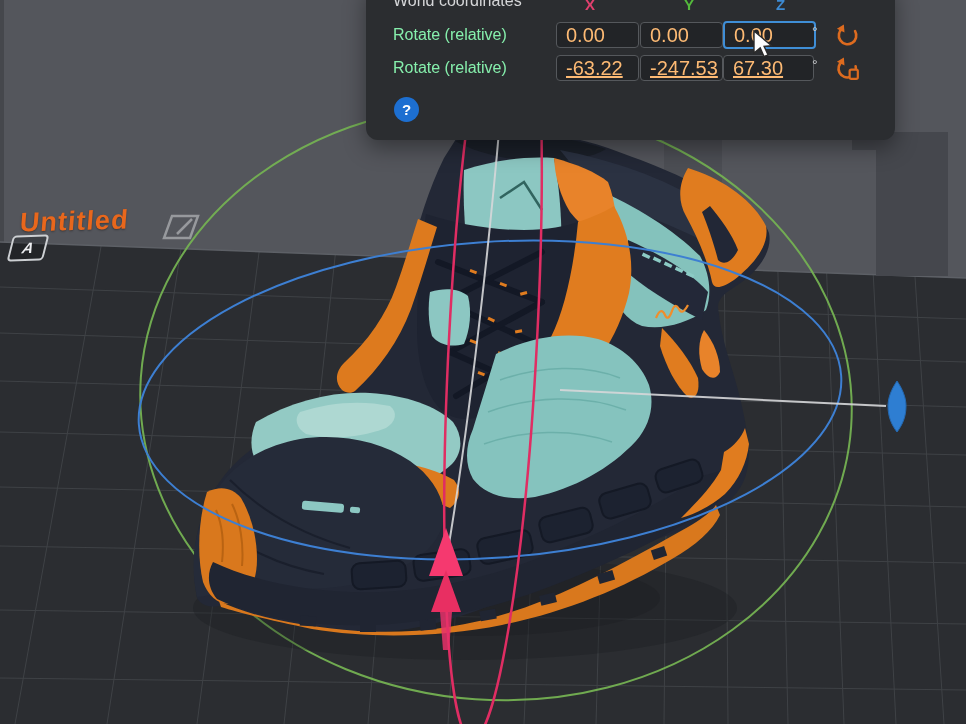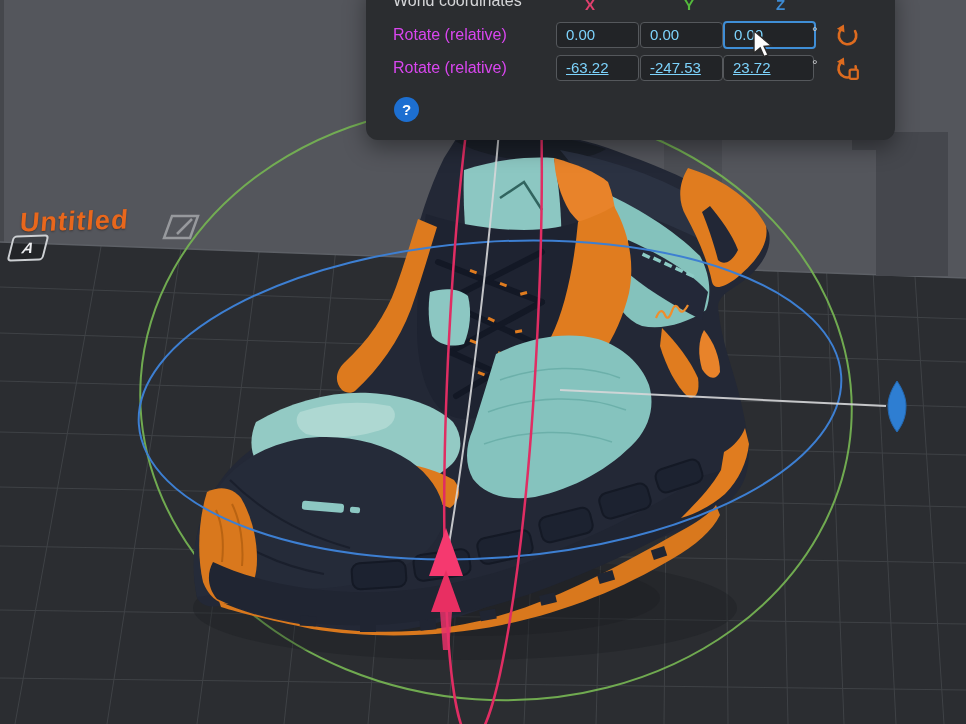--- a/index.html
+++ b/index.html
@@ -8,25 +8,25 @@
   #scene{position:absolute;left:0;top:0;}
   
   .panel{position:absolute;left:366px;top:-18px;width:529px;height:158px;
          background:#2b2d30;border-radius:12px;z-index:20;
          box-shadow:0 8px 22px rgba(0,0,0,.38);}
   .panel-title{position:absolute;left:27px;top:10px;font-size:16px;color:#d5d6d8;}
   .axis-letter{position:absolute;top:14px;font-size:15px;font-weight:bold;}
   .ax-x{left:219px;color:#e2406e;}
   .ax-y{left:318px;color:#54b93c;}
   .ax-z{left:410px;color:#3d8ad2;}
-  .row-label{position:absolute;left:27px;font-size:16px;color:#d946ef;}
+  .row-label{position:absolute;left:27px;font-size:16px;color:#86efac;}
   .rl-1{top:44px;} .rl-2{top:77px;}
   .field{position:absolute;width:72px;height:24px;background:#222427;
-         border:1px solid #55585c;border-radius:4px;color:#7dd3fc;
-         font-size:15px;line-height:24px;padding-left:9px;}
+         border:1px solid #55585c;border-radius:4px;color:#fdba74;
+         font-size:20px;line-height:24px;padding-left:9px;}
   .fr1{top:40px;} .fr2{top:73px;text-decoration:underline;}
   .fc1{left:190px;} .fc2{left:274px;} .fc3{left:357px;width:80px;}
   .field.focused{border:2px solid #3f8ed6;top:39px;height:24px;line-height:24px;}
   .degree{position:absolute;left:446px;font-size:14px;color:#c9cbcd;}
   .dg1{top:42px;} .dg2{top:75px;}
   .reset-btn{position:absolute;left:470px;width:24px;height:24px;cursor:pointer;}
   .rb1{top:42px;} .rb2{top:75px;}
   .help{position:absolute;left:28px;top:115px;width:25px;height:25px;border-radius:50%;
         background:#1d6fd1;color:#fff;font-size:15px;font-weight:bold;
         text-align:center;line-height:25px;}
@@ -234,21 +234,21 @@
   <div class="field fc3 focused">0.00</div>
   <span class="degree dg1">°</span>
   <svg class="reset-btn rb1" viewBox="0 0 22 22">
     <path d="M6,4 A 8,8 0 1 0 17.5,6.5" fill="none" stroke="#dd6b1f" stroke-width="2.4" stroke-linecap="round"></path>
     <polygon points="7.2,0.4 0.8,4.4 7.8,7.8" fill="#dd6b1f"></polygon>
   </svg>
 
   <div class="row-label rl-2">Rotate (relative)</div>
   <div class="field fr2 fc1">-63.22</div>
   <div class="field fr2 fc2">-247.53</div>
-  <div class="field fr2 fc3">23.72</div>
+  <div class="field fr2 fc3">67.30</div>
   <span class="degree dg2">°</span>
   <svg class="reset-btn rb2" viewBox="0 0 22 22">
     <path d="M6,4 A 8,8 0 1 0 18,8.5" fill="none" stroke="#dd6b1f" stroke-width="2.4" stroke-linecap="round"></path>
     <polygon points="7.2,0.4 0.8,4.4 7.8,7.8" fill="#dd6b1f"></polygon>
     <rect x="12.5" y="11.5" width="7.5" height="8.5" rx="1.5" fill="#2b2d30" stroke="#dd6b1f" stroke-width="2"></rect>
   </svg>
 
   <div class="help">?</div>
 </div>
 

